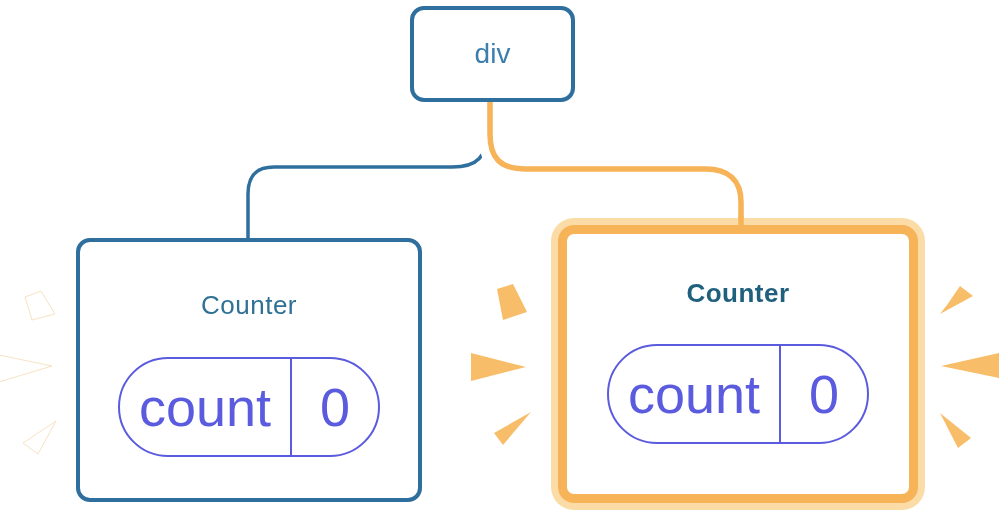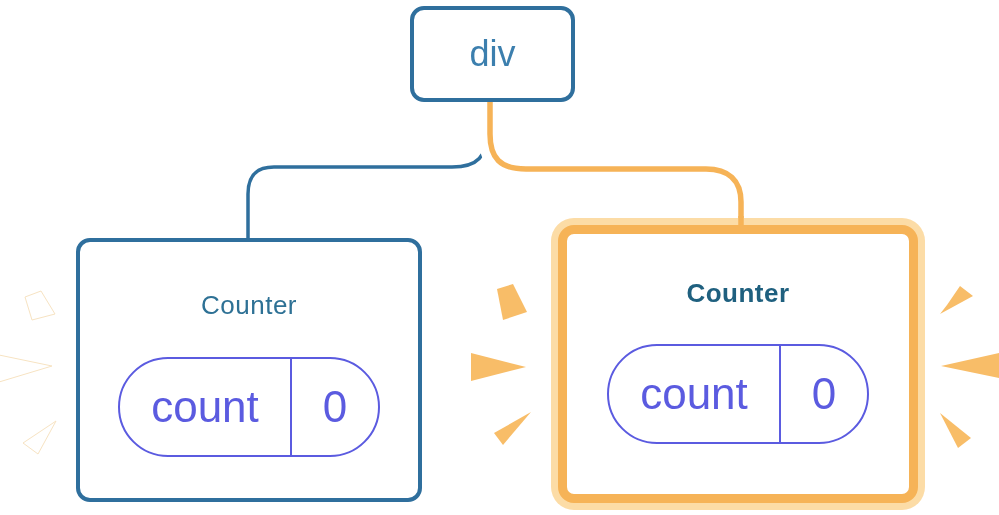--- a/index.html
+++ b/index.html
@@ -26,21 +26,21 @@
     z-index: 1;
   }
   .root-node {
     left: 410px; top: 6px;
     width: 165px; height: 96px;
     border: 4px solid #2f6f9d;
     border-radius: 14px;
     display: flex;
     align-items: center;
     justify-content: center;
-    font-size: 36px;
+    font-size: 28px;
     font-weight: 500;
     color: #3c7fae;
   }
   .counter-card-left {
     left: 76px; top: 238px;
     width: 346px; height: 264px;
     border: 4px solid #2f6f9d;
     border-radius: 14px;
   }
   .counter-card-right {
@@ -77,21 +77,21 @@
     border-radius: 52px;
     display: flex;
     align-items: stretch;
     background: #ffffff;
   }
   .counter-card-right .state-pill { top: 110px; }
   .state-key, .state-value {
     display: flex;
     align-items: center;
     justify-content: center;
-    font-size: 44px;
+    font-size: 54px;
     font-weight: 400;
     color: #5b5be0;
   }
   .state-key { flex: 0 0 170px; }
   .state-value { flex: 1; border-left: 2.5px solid #5b5be0; }
 </style>
 </head>
 <body>
 
 <div class="stage">

